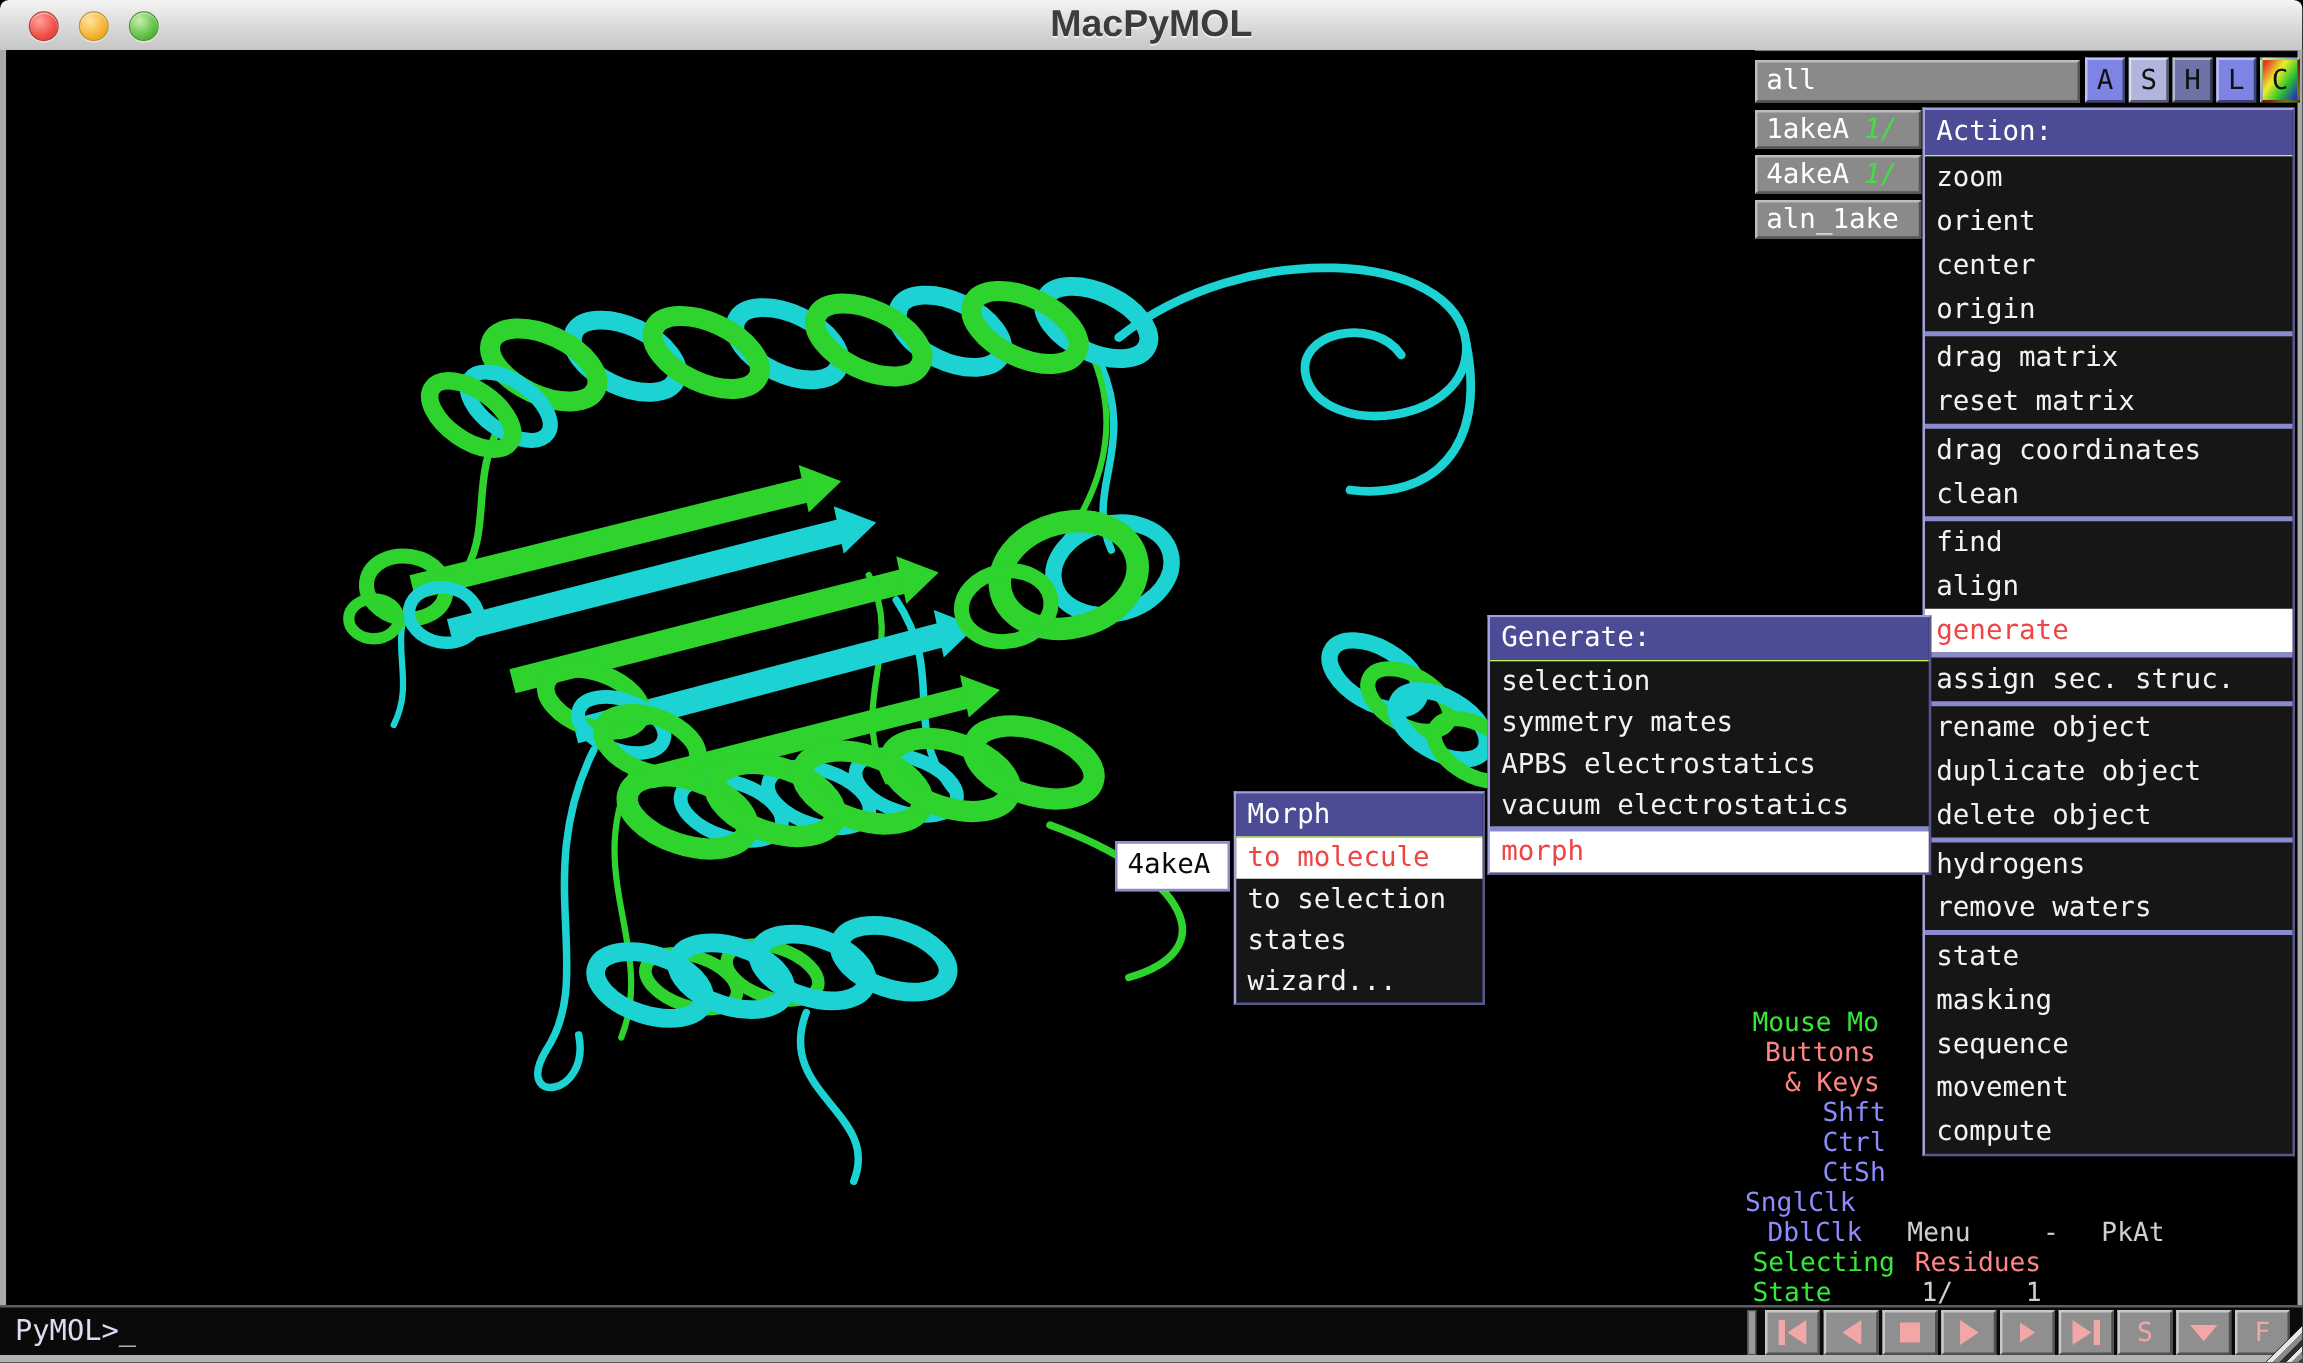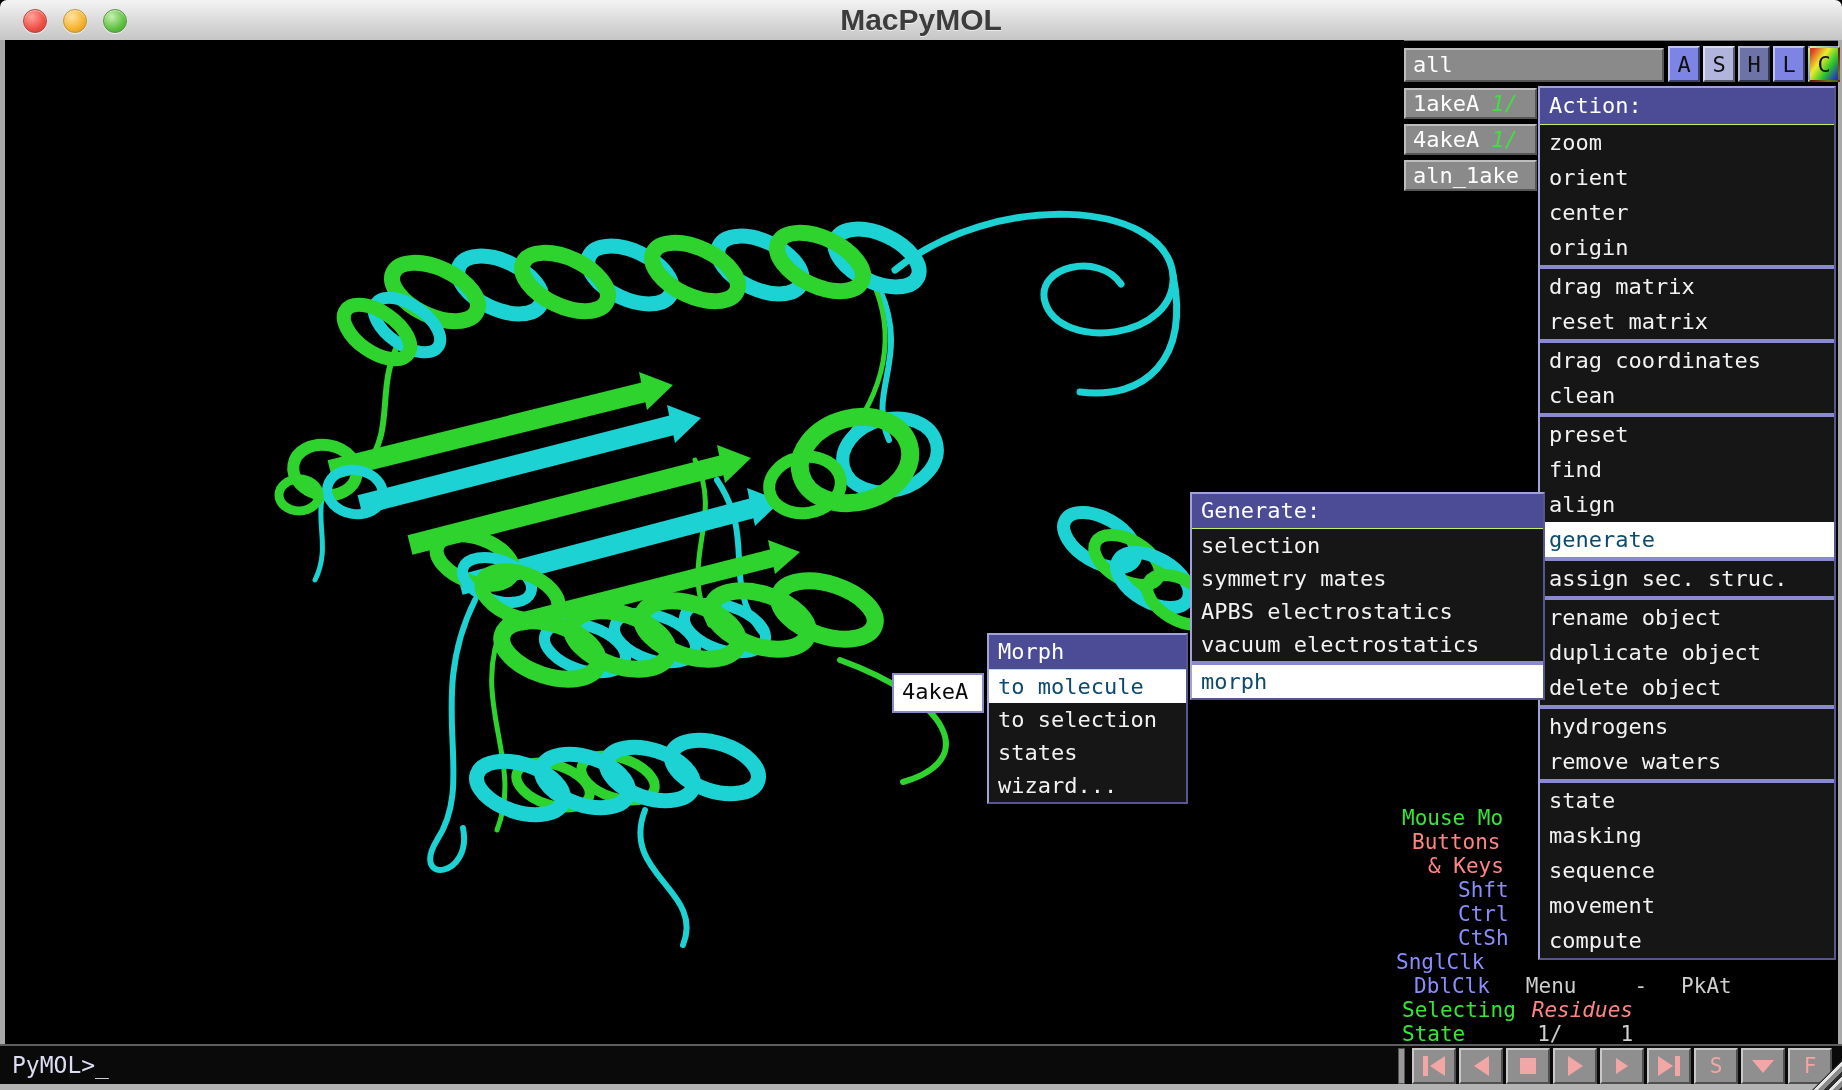--- a/index.html
+++ b/index.html
@@ -39,21 +39,21 @@
   .btn-H{background:#6d73a6;}
   .btn-C{background:linear-gradient(125deg,#e03a2a 8%,#ecec2c 38%,#2cc42c 66%,#2828c8 96%);}
   #object-rows{left:1404px;top:88px;width:133px;}
   .objrow{height:31px;line-height:27px;margin-bottom:5px;padding-left:7px;box-sizing:border-box;}
   .objstate{color:#44dd44;margin-left:12px;font-style:italic;}
   
   .pymenu{background:#161616;border:2px solid;border-color:#a2a2da #57578e #57578e #a2a2da;box-sizing:border-box;}
   .menu-header{background:#4b4b96;color:#fff;font-size:22px;padding-left:9px;
     border-bottom:1px solid #bef264;}
   .menu-item{color:#f2f2f2;font-size:22px;padding-left:9px;white-space:nowrap;}
-  .menu-item.hl{background:#fff;color:#0c4a6e;}
+  .menu-item.hl{background:#fff;color:#ef4444;}
   .menu-sep{height:4px;background:#8a8ace;}
   #menu-action{left:1538px;top:86px;width:298px;z-index:5;}
   #menu-action .menu-header{height:36px;line-height:36px;}
   #menu-action .menu-item{height:35px;line-height:35px;}
   #menu-generate{left:1190px;top:492px;width:355px;z-index:6;}
   #menu-generate .menu-header{height:34px;line-height:34px;}
   #menu-generate .menu-item{height:33px;line-height:33px;}
   #menu-morph{left:987px;top:633px;width:201px;z-index:7;}
   #menu-morph .menu-header{height:34px;line-height:34px;}
   #menu-morph .menu-item{height:33px;line-height:33px;}
@@ -64,21 +64,21 @@
   #mouse-panel{left:1396px;top:806px;width:442px;z-index:2;font-size:21px;}
   .mline{height:24px;line-height:24px;white-space:nowrap;padding-left:6px;}
   .mline:nth-child(2){padding-left:16px;}
   .mline:nth-child(3){padding-left:32px;}
   .mline:nth-child(4),.mline:nth-child(5),.mline:nth-child(6){padding-left:62px;}
   .mline:nth-child(7){padding-left:0px;}
   .mline:nth-child(8){padding-left:18px;}
   .mline:nth-child(8) span:nth-child(2){margin-left:36px;}
   .mline:nth-child(8) span:nth-child(3){margin-left:58px;}
   .mline:nth-child(8) span:nth-child(4){margin-left:34px;}
-  .mline:nth-child(9) span:nth-child(2){margin-left:16px;font-style:italic;}
+  .mline:nth-child(9) span:nth-child(2){margin-left:16px;}
   .mline:nth-child(10) span:nth-child(2){margin-left:72px;}
   .mline:nth-child(10) span:nth-child(3){margin-left:58px;}
   .mc-green{color:var(--mp-green);}
   .mc-salmon{color:var(--mp-salmon);}
   .mc-blue{color:var(--mp-blue);}
   .mc-gray{color:var(--mp-gray);}
   
   #command-bar{left:0;top:1044px;width:1842px;height:40px;background:#0a0a0a;
     border-top:2px solid #5e5e5e;box-sizing:border-box;z-index:3;}
   #command-prompt{margin-left:12px;line-height:38px;font-size:23px;color:#dcdcf2;text-align:center;}
@@ -212,21 +212,20 @@
     <div class="menu-item">orient</div>
     <div class="menu-item">center</div>
     <div class="menu-item">origin</div>
     <div class="menu-sep"></div>
     <div class="menu-item">drag matrix</div>
     <div class="menu-item">reset matrix</div>
     <div class="menu-sep"></div>
     <div class="menu-item">drag coordinates</div>
     <div class="menu-item">clean</div>
     <div class="menu-sep"></div>
-    <div class="menu-item">preset</div>
     <div class="menu-item">find</div>
     <div class="menu-item">align</div>
     <div class="menu-item hl">generate</div>
     <div class="menu-sep"></div>
     <div class="menu-item">assign sec. struc.</div>
     <div class="menu-sep"></div>
     <div class="menu-item">rename object</div>
     <div class="menu-item">duplicate object</div>
     <div class="menu-item">delete object</div>
     <div class="menu-sep"></div>

